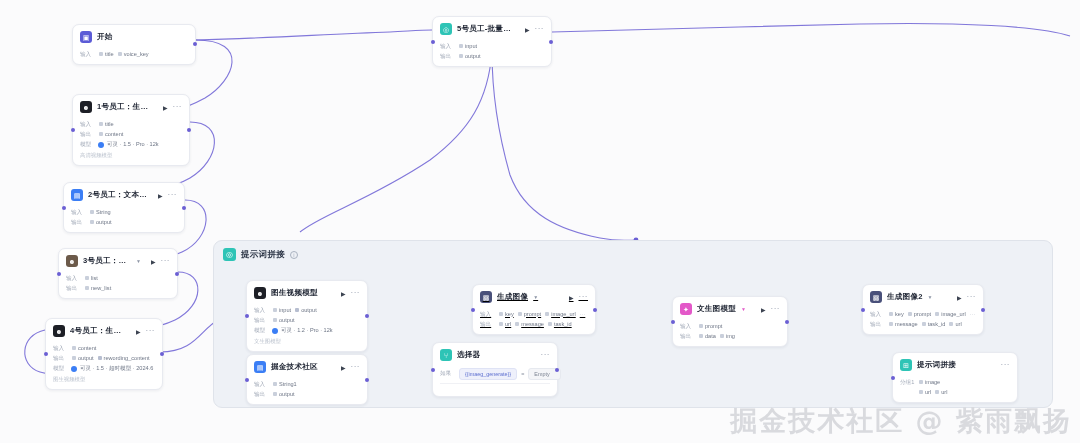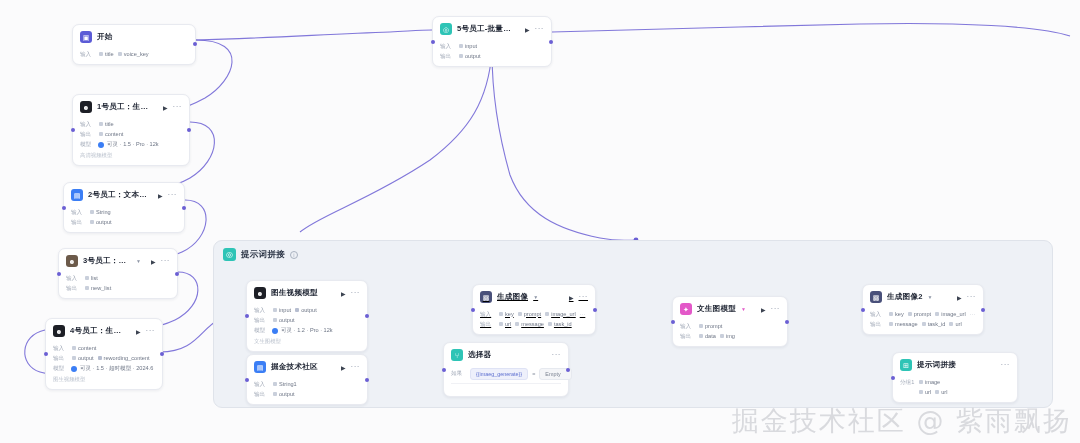--- a/index.html
+++ b/index.html
@@ -125,21 +125,21 @@
     position: absolute; width: 4px; height: 4px;
     border-radius: 50%; background: #6b5fd4;
     top: 50%; margin-top: -2px; z-index: 5;
   }
   .port.l { left: -2px; }
   .port.r { right: -2px; }
 
   
   .watermark {
     position: absolute; right: 8px; bottom: 4px;
-    font-size: 27px; color: #d9dade; font-weight: normal;
+    font-size: 27px; color: #d9dade; font-weight: bold;
     letter-spacing: 2px; z-index: 9;
     font-family: "DejaVu Sans", sans-serif;
     white-space: nowrap;
   }
 </style>
 </head>
 <body>
 
 <div id="canvas">
 
@@ -405,21 +405,21 @@
         <span class="row-lbl">输出</span>
         <span class="chip">url</span>
         <span class="chip">message</span>
         <span class="chip">task_id</span>
       </div>
     </div>
     <span class="port l"></span>
     <span class="port r"></span>
   </div>
 
-  <div class="node" style="left:443px; top:342px; width:126px;">
+  <div class="node" style="left:432px; top:342px; width:126px;">
     <div class="node-head">
       <span class="node-ico" style="background:#2ec4b6;">⑂</span>
       <span class="node-title">选择器</span>
       <span class="head-spacer"></span>
       <span class="more-ico">···</span>
     </div>
     <div class="node-body">
       <div class="sel-row">
         <span class="row-lbl">如果</span>
         <span class="sel-key">{{imaeg_generate}}</span>

